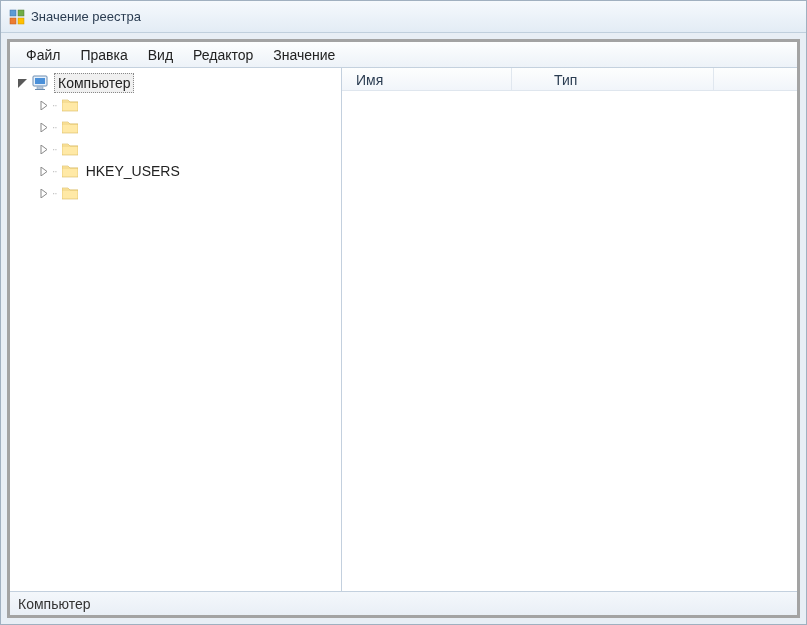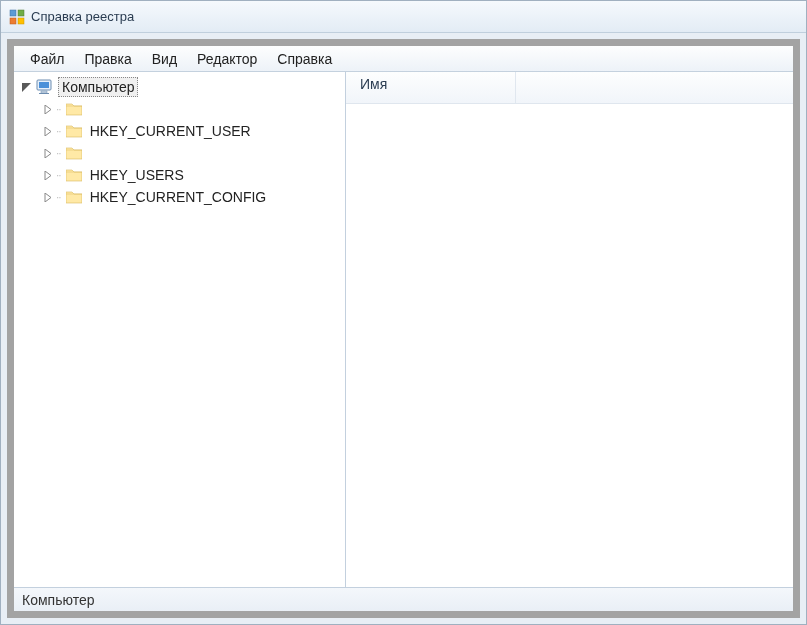--- a/index.html
+++ b/index.html
@@ -32,21 +32,21 @@
       margin-right: 6px;
     }
     .titlebar-text {
       color: #2b3d52;
       font-size: 13px;
     }
     .content-wrap {
       flex: 1;
       margin: 6px;
       background: #fde047;
-      border: 7px solid #a3a3a3;
+      border: 3px solid #a3a3a3;
       display: flex;
       flex-direction: column;
     }
     .menubar {
       height: 26px;
       background: linear-gradient(to bottom, #fdfefe, #edf2f8);
       display: flex;
       align-items: center;
       padding: 0 6px;
       border-bottom: 1px solid #c4d1de;
@@ -69,21 +69,21 @@
       overflow: auto;
       padding: 4px 0;
     }
     .list-pane {
       flex: 1;
       background: #fff;
       display: flex;
       flex-direction: column;
     }
     .list-header {
-      height: 32px;
+      height: 23px;
       background: linear-gradient(to bottom, #fdfefe, #f1f5fa);
       display: flex;
       border-bottom: 1px solid #dfe6ee;
       gap: 28px;
     }
     .col-header {
       padding: 4px 14px;
       border-right: 1px solid #e0e7ef;
       color: #2b3d52;
       font-size: 14px;
@@ -153,31 +153,31 @@
 
 <div class="titlebar">
   <span class="titlebar-icon">
     <svg width="16" height="16" viewBox="0 0 16 16">
       <rect x="1" y="1" width="6" height="6" fill="#5b9bd5" stroke="#3a6ca0" stroke-width="0.5"></rect>
       <rect x="9" y="1" width="6" height="6" fill="#70ad47" stroke="#4d7a32" stroke-width="0.5"></rect>
       <rect x="1" y="9" width="6" height="6" fill="#ed7d31" stroke="#b75a1f" stroke-width="0.5"></rect>
       <rect x="9" y="9" width="6" height="6" fill="#ffc000" stroke="#c99300" stroke-width="0.5"></rect>
     </svg>
   </span>
-  <span class="titlebar-text">Справка реестра</span>
+  <span class="titlebar-text">Значение реестра</span>
 </div>
 
 <div class="content-wrap">
 
   <div class="menubar">
     <div class="menu-item">Файл</div>
     <div class="menu-item">Правка</div>
     <div class="menu-item">Вид</div>
     <div class="menu-item">Редактор</div>
-    <div class="menu-item">Справка</div>
+    <div class="menu-item">Значение</div>
   </div>
 
   <div class="panes">
 
     <div class="tree-pane">
 
       <div class="tree-row">
         <span class="expander">
           <svg width="9" height="9" viewBox="0 0 9 9">
               <path d="M0 0 L9 0 L0 9 Z" fill="#595959"></path>
@@ -215,21 +215,20 @@
               <path d="M1 0 L7 4.5 L1 9 Z" fill="none" stroke="#888" stroke-width="1"></path>
             </svg>
         </span>
         <span class="dotted">··</span>
         <span class="tree-icon">
           <svg width="16" height="14" viewBox="0 0 16 14">
               <path d="M0 2 L0 13 L16 13 L16 4 L8 4 L6 2 Z" fill="#ffe9a6" stroke="#d9b85f" stroke-width="0.6"></path>
               <path d="M0 4 L16 4" stroke="#d9b85f" stroke-width="0.5"></path>
             </svg>
         </span>
-        <span class="tree-label">HKEY_CURRENT_USER</span>
       </div>
 
       <div class="tree-row child-row">
         <span class="expander">
           <svg width="8" height="9" viewBox="0 0 8 9">
               <path d="M1 0 L7 4.5 L1 9 Z" fill="none" stroke="#888" stroke-width="1"></path>
             </svg>
         </span>
         <span class="dotted">··</span>
         <span class="tree-icon">
@@ -262,28 +261,28 @@
               <path d="M1 0 L7 4.5 L1 9 Z" fill="none" stroke="#888" stroke-width="1"></path>
             </svg>
         </span>
         <span class="dotted">··</span>
         <span class="tree-icon">
           <svg width="16" height="14" viewBox="0 0 16 14">
               <path d="M0 2 L0 13 L16 13 L16 4 L8 4 L6 2 Z" fill="#ffe9a6" stroke="#d9b85f" stroke-width="0.6"></path>
               <path d="M0 4 L16 4" stroke="#d9b85f" stroke-width="0.5"></path>
             </svg>
         </span>
-        <span class="tree-label">HKEY_CURRENT_CONFIG</span>
       </div>
 
     </div>
 
     <div class="list-pane">
       <div class="list-header">
         <div class="col-header name">Имя</div>
+        <div class="col-header type">Тип</div>
       </div>
       <div class="list-body"></div>
     </div>
 
   </div>
 
   <div class="statusbar">
     <span>Компьютер</span>
   </div>
 

